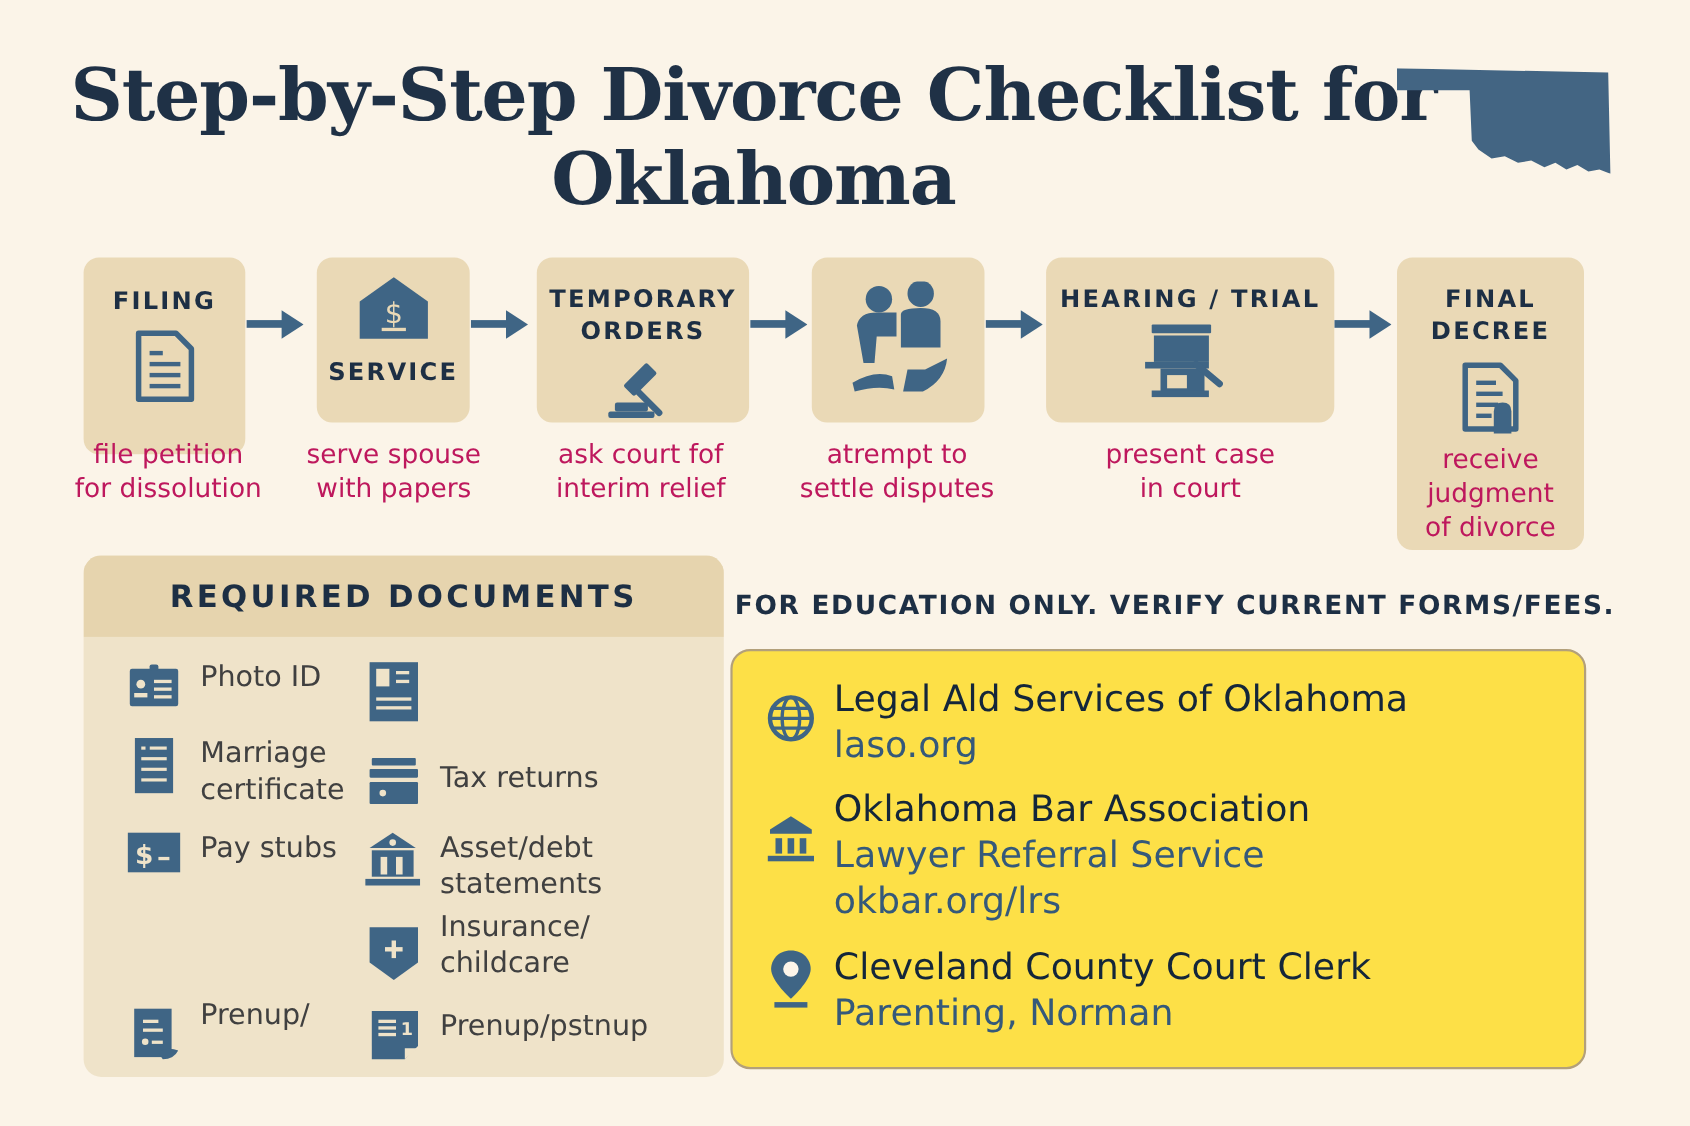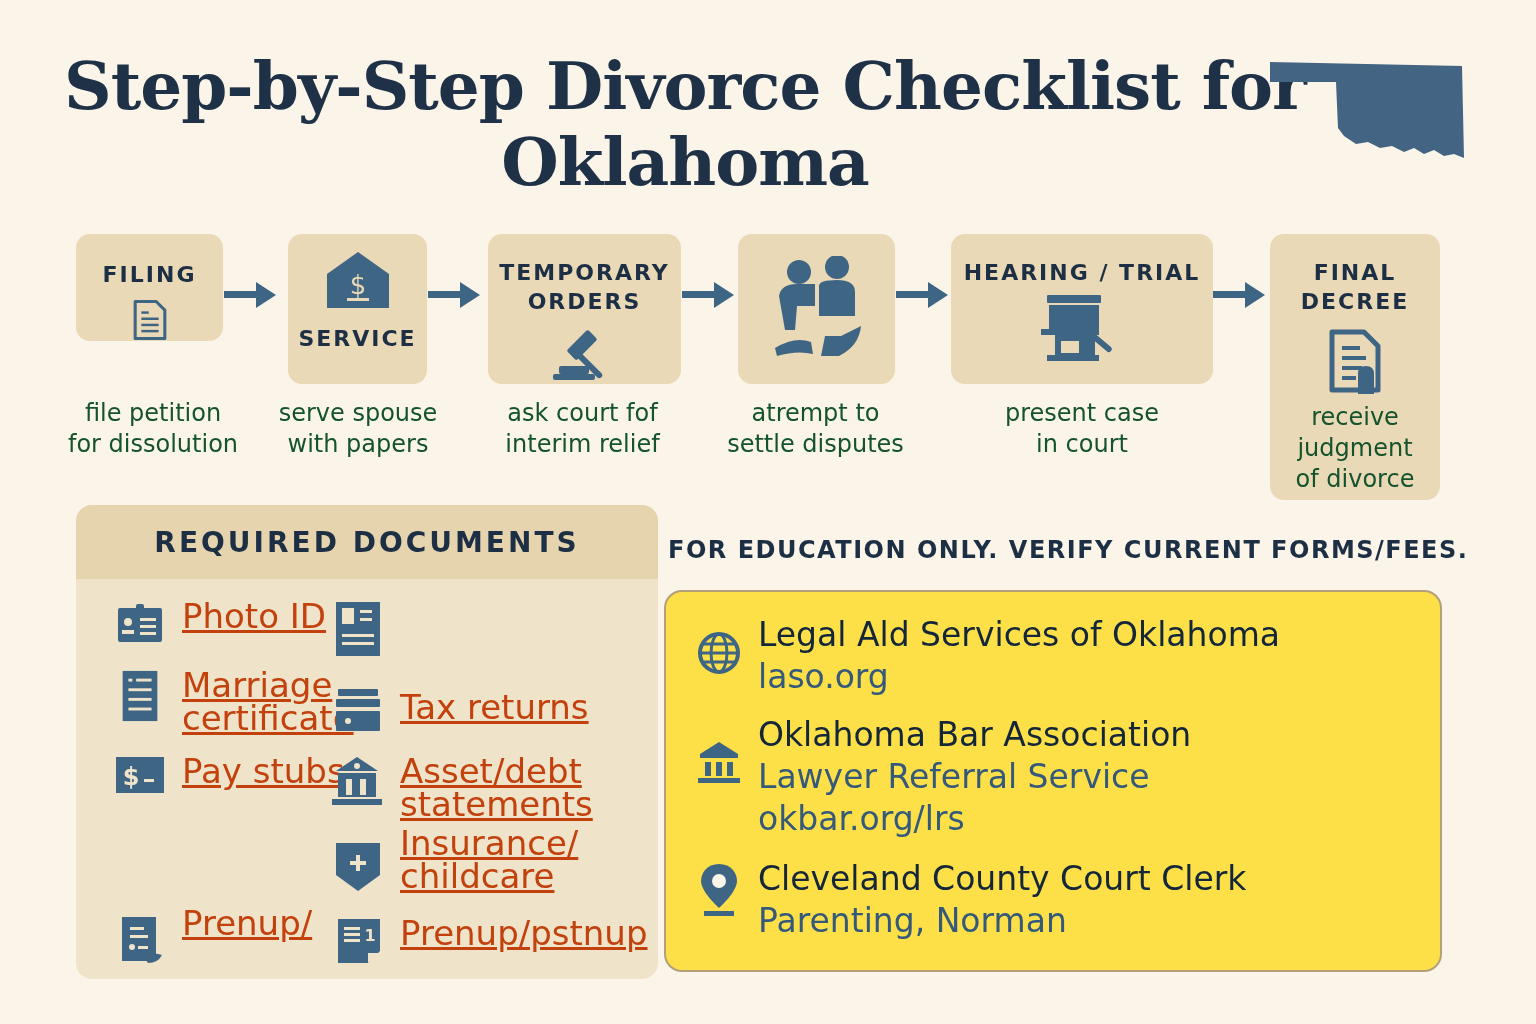--- a/index.html
+++ b/index.html
@@ -22,35 +22,35 @@
   .step-box {
     position:absolute; background:#ead9b6; border-radius:14px;
     display:flex; flex-direction:column; align-items:center;
   }
   .step-title {
     font-weight:bold; font-size:22px; letter-spacing:2px; text-align:center;
     line-height:29px; color:#1d2f44;
   }
   .step-desc {
     position:absolute; text-align:center; font-size:24px; line-height:31px;
-    color:#14532d;
+    color:#be185d;
   }
   .arrow { position:absolute; width:52px; height:30px; }
 
   .docs {
     position:absolute; left:76px; top:505px; width:582px; height:474px;
     background:#efe3c9; border-radius:16px; overflow:hidden;
   }
   .docs-head {
     height:74px; background:#e6d4ae; display:flex; align-items:center; justify-content:center;
     font-weight:bold; font-size:28px; letter-spacing:3px; color:#1d2f44;
   }
   .doc-item { position:absolute; display:flex; align-items:flex-start; }
   .doc-icon { width:48px; height:48px; margin-right:18px; flex:none; }
-  .doc-label { font-size:34px; line-height:33px; color:#c2410c;text-decoration:underline; }
+  .doc-label { font-size:26px; line-height:33px; color:#404040; }
 
   .disclaimer {
     position:absolute; left:668px; top:536px; font-weight:bold; font-size:24px;
     letter-spacing:1.5px; color:#1d2f44;
   }
   .resources {
     position:absolute; left:664px; top:590px; width:774px; height:378px;
     border:2px solid #b3a07a; border-radius:18px; background:#fde047;
   }
   .res { position:absolute; left:30px; display:flex; }
@@ -62,21 +62,21 @@
 <body>
 
 <div class="title">
   <div>Step-by-Step Divorce Checklist for</div>
   <div>Oklahoma</div>
 </div>
 <svg class="ok-map" viewBox="0 0 198 96">
   <path d="M2 0 L194 4 L196 96 L186 92 L176 94 L166 88 L156 92 L146 86 L136 90 L124 84 L112 86 L100 80 L88 82 L76 74 L70 66 L68 20 L2 20 Z" fill="#436583"></path>
 </svg>
 
-<div class="step-box" style="left:76px;top:234px;width:147px;height:107px;">
+<div class="step-box" style="left:76px;top:234px;width:147px;height:179px;">
   <div style="margin-top:26px;">
     <div class="step-title">FILING</div>
   </div>
   <svg width="56" height="68" viewBox="0 0 56 68" style="margin-top:10px;">
     <path d="M4 4 H38 L52 18 V64 H4 Z" fill="none" stroke="#3f6585" stroke-width="5" stroke-linejoin="round"></path>
     <rect x="14" y="20" width="12" height="4" fill="#3f6585"></rect>
     <rect x="14" y="30" width="28" height="4" fill="#3f6585"></rect>
     <rect x="14" y="40" width="28" height="4" fill="#3f6585"></rect>
     <rect x="14" y="50" width="28" height="4" fill="#3f6585"></rect>
   </svg>

